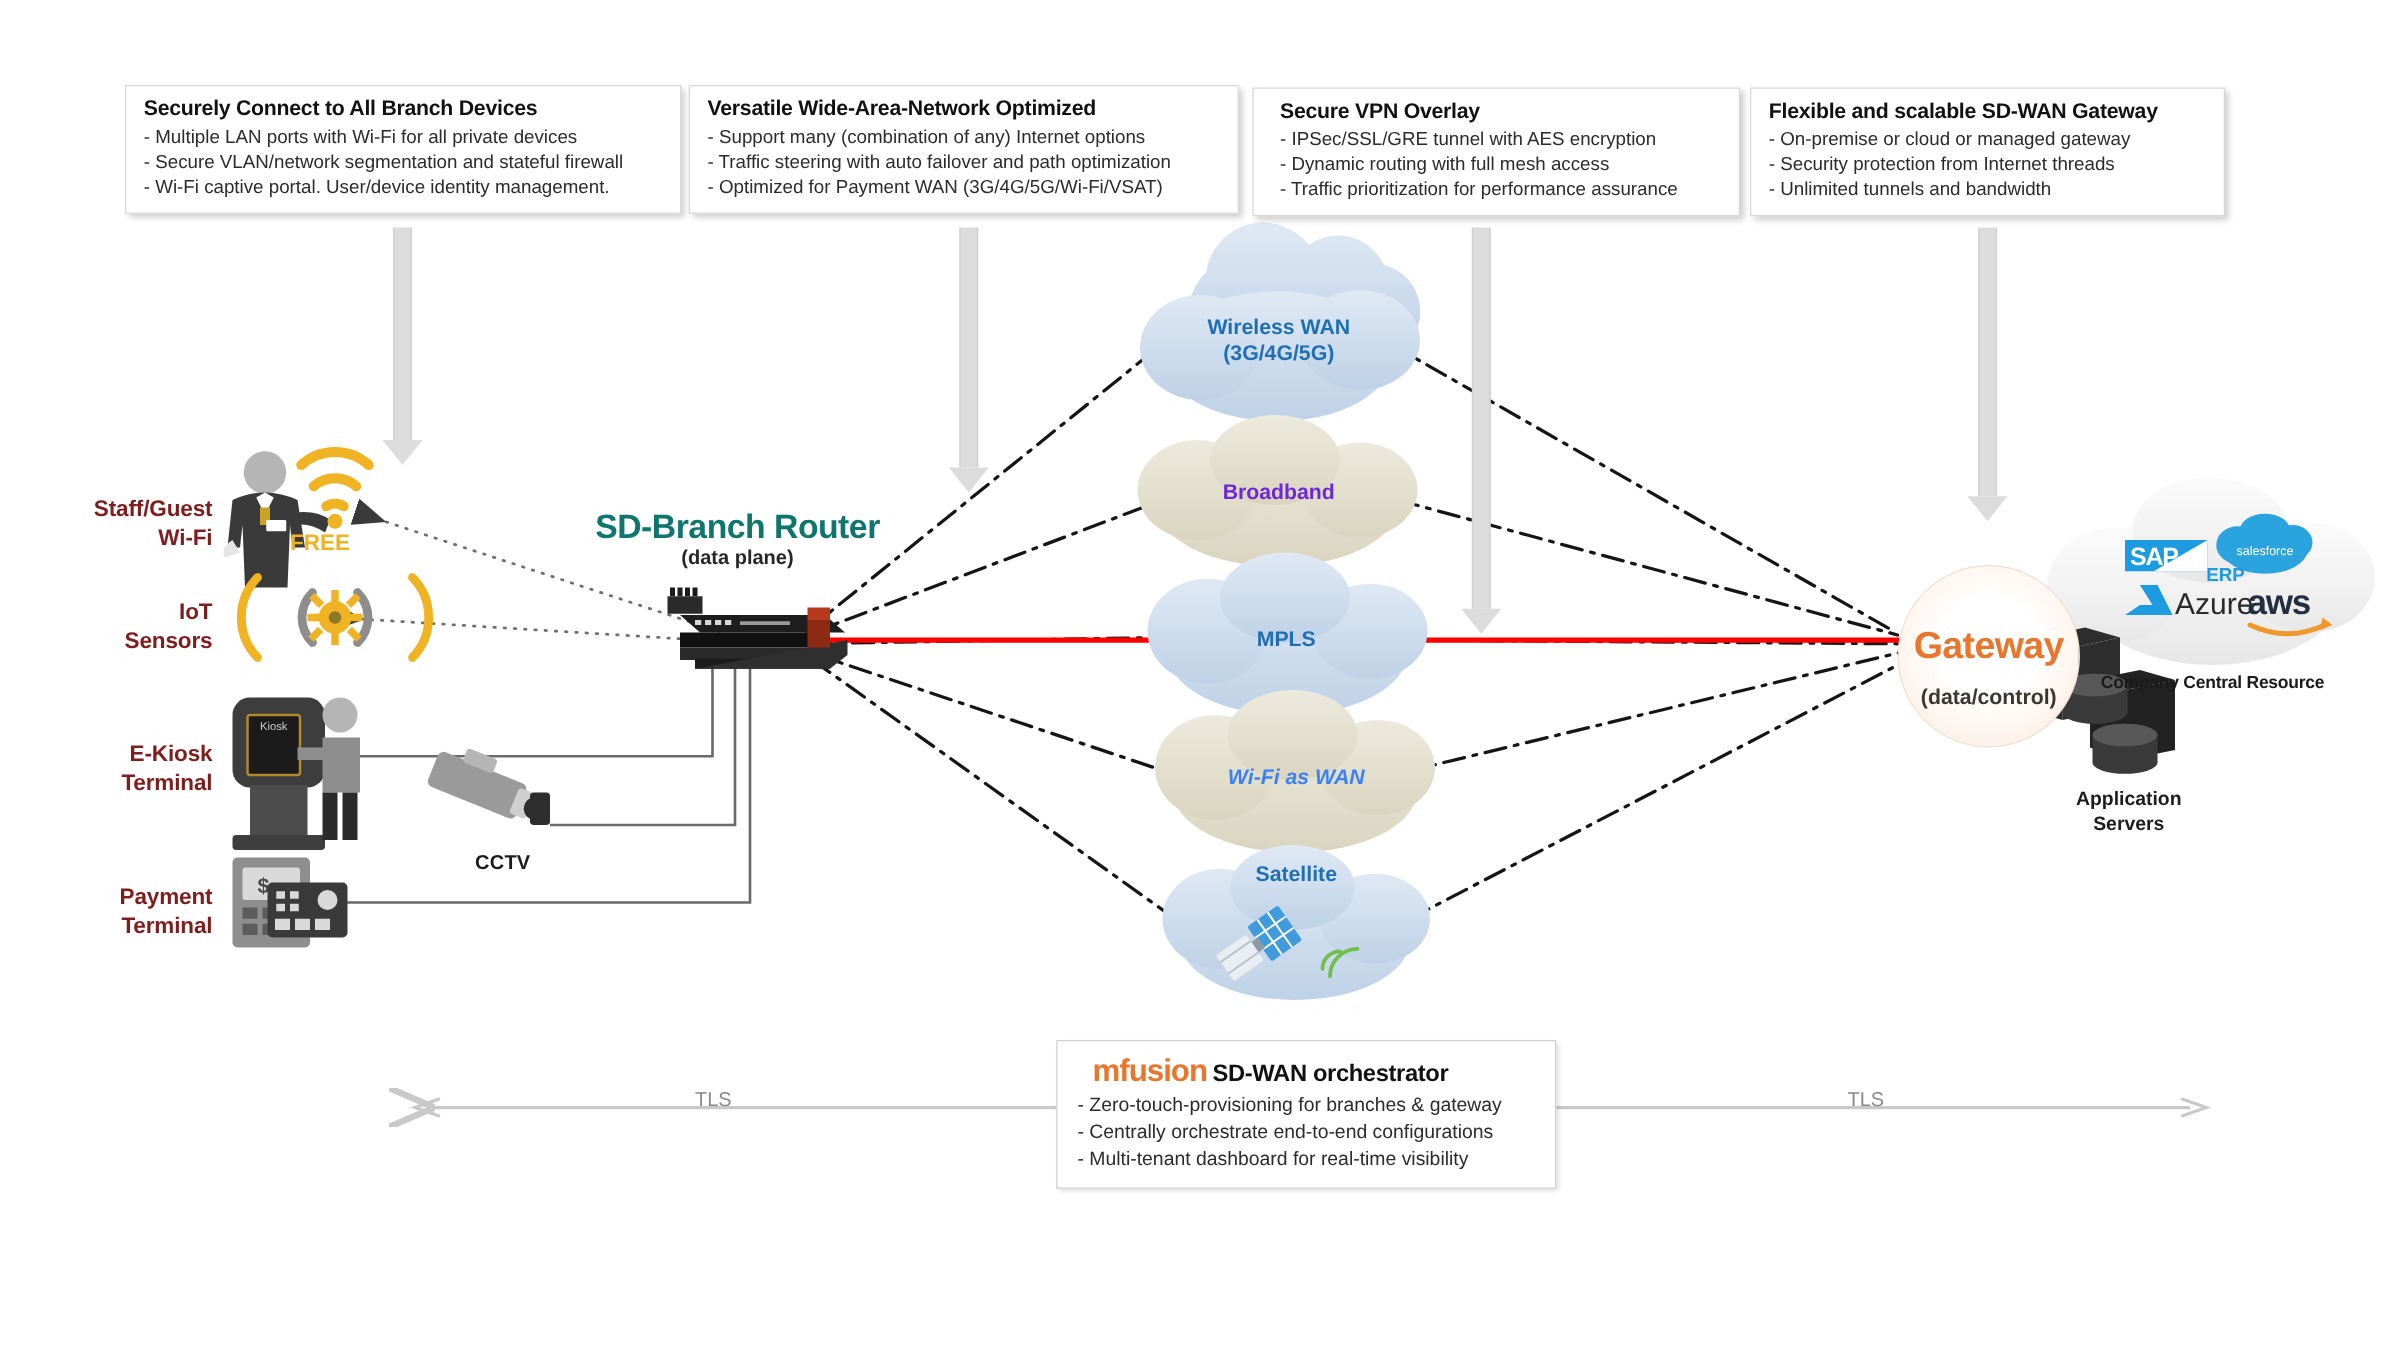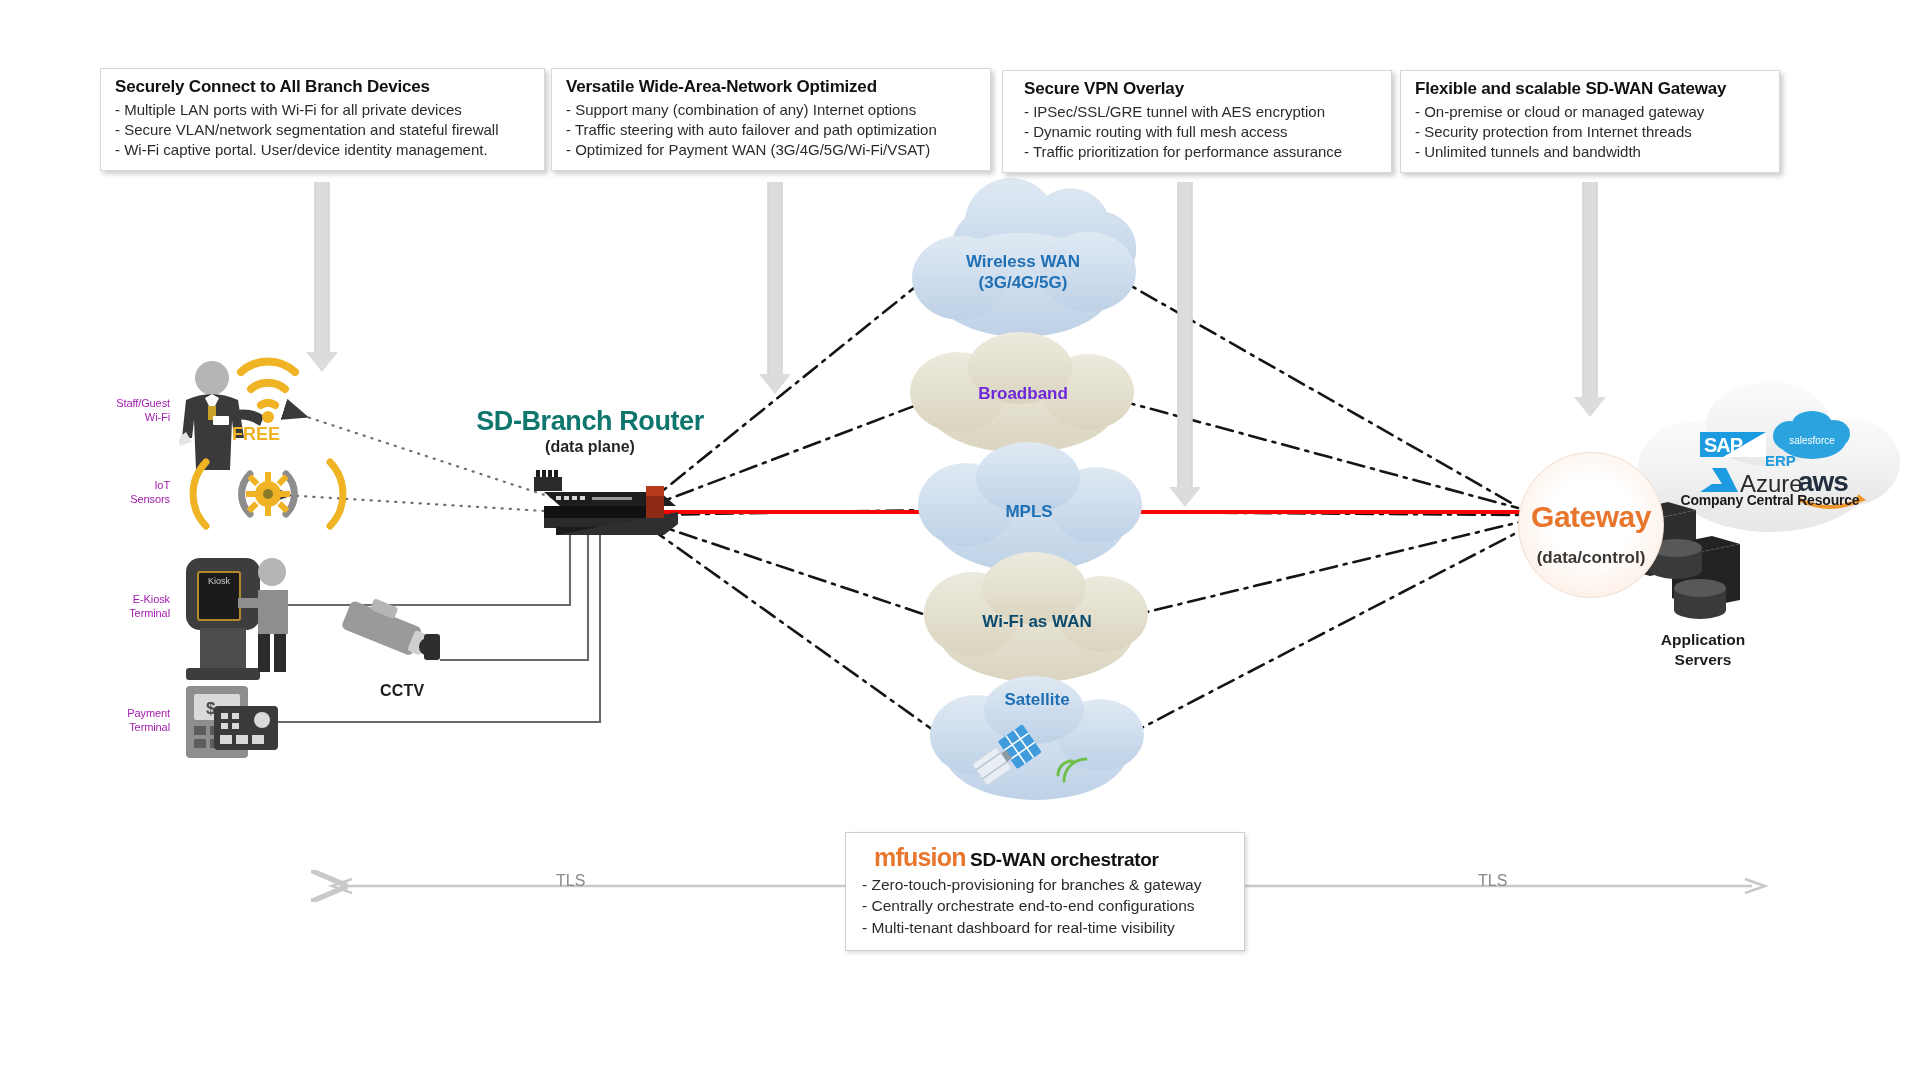--- a/index.html
+++ b/index.html
@@ -35,21 +35,21 @@
     top: 0; width: 15px; background: #dcdcdc; border-left:1px solid #cfcfcf; border-right:1px solid #cfcfcf;
   }
   .dnarrow .head {
     position: absolute; left: 50%; transform: translateX(-50%);
     width: 0; height: 0; border-left: 16px solid transparent;
     border-right: 16px solid transparent; border-top: 20px solid #dcdcdc;
   }
 
   
   .dev-label {
-    position: absolute; font-size: 11px; font-weight: normal; color: #a21caf;
+    position: absolute; font-size: 18px; font-weight: bold; color: #7f1d1d;
     text-align: right; line-height: 1.28; letter-spacing: -0.1px;
   }
   .center-label { position: absolute; text-align: center; }
 
   .router-title {
     font-size: 27px; font-weight: bold; color: #0f766e; letter-spacing: -0.4px;
     white-space: nowrap;
   }
   .router-sub { font-size: 16px; font-weight: bold; color: #262626; margin-top: 1px; }
 
@@ -75,21 +75,21 @@
     position: absolute; width: 100%; text-align: center;
     font-size: 30px; font-weight: bold; color: #E8762D; letter-spacing: -0.5px;
   }
   .gw-sub {
     position: absolute; width: 100%; text-align: center;
     font-size: 17px; font-weight: bold; color: #3a3632;
   }
 
   .ccr-label {
     position: absolute; width: 100%; text-align: center;
-    font-size: 14px; font-weight: bold; color: #1a1a1a; letter-spacing: -0.2px;
+    font-size: 14px; font-weight: bold; color: #1a1a1a; letter-spacing: -0.2px; margin-top: 45px;
   }
   .appsrv-label {
     position: absolute; width: 190px; text-align: center;
     font-size: 15.5px; font-weight: bold; color: #1c1c1c; line-height: 1.3;
   }
 
   
   .mfusion-box {
     position: absolute; background:#fff; border:1px solid #cfcfcf;
     box-shadow: 2px 2px 4px rgba(0,0,0,0.14);
@@ -471,21 +471,21 @@
 
   <div class="cloud" style="left:930px; top:384px; width:186px;">
     <div class="cl-label" style="color:#6d28d9;">Broadband</div>
   </div>
 
   <div class="cloud" style="left:936px; top:502px; width:186px;">
     <div class="cl-label" style="color:#1F6FB4;">MPLS</div>
   </div>
 
   <div class="cloud" style="left:944px; top:612px; width:186px;">
-    <div class="cl-label" style="color:#0c4a6e;">Wi-Fi as WAN</div>
+    <div class="cl-label" style="color:#3b82f6;font-style:italic;">Wi-Fi as WAN</div>
   </div>
 
   <div class="cloud" style="left:944px; top:690px; width:186px;">
     <div class="cl-label" style="color:#1F6FB4;">Satellite</div>
   </div>
 
   <div class="gw-circle" style="left:1518px; top:452px; width:146px; height:146px;"></div>
   <div class="gw-title" style="left:1518px; top:500px; width:146px;">Gateway</div>
   <div class="gw-sub" style="left:1498px; top:548px; width:186px;">(data/control)</div>
 

